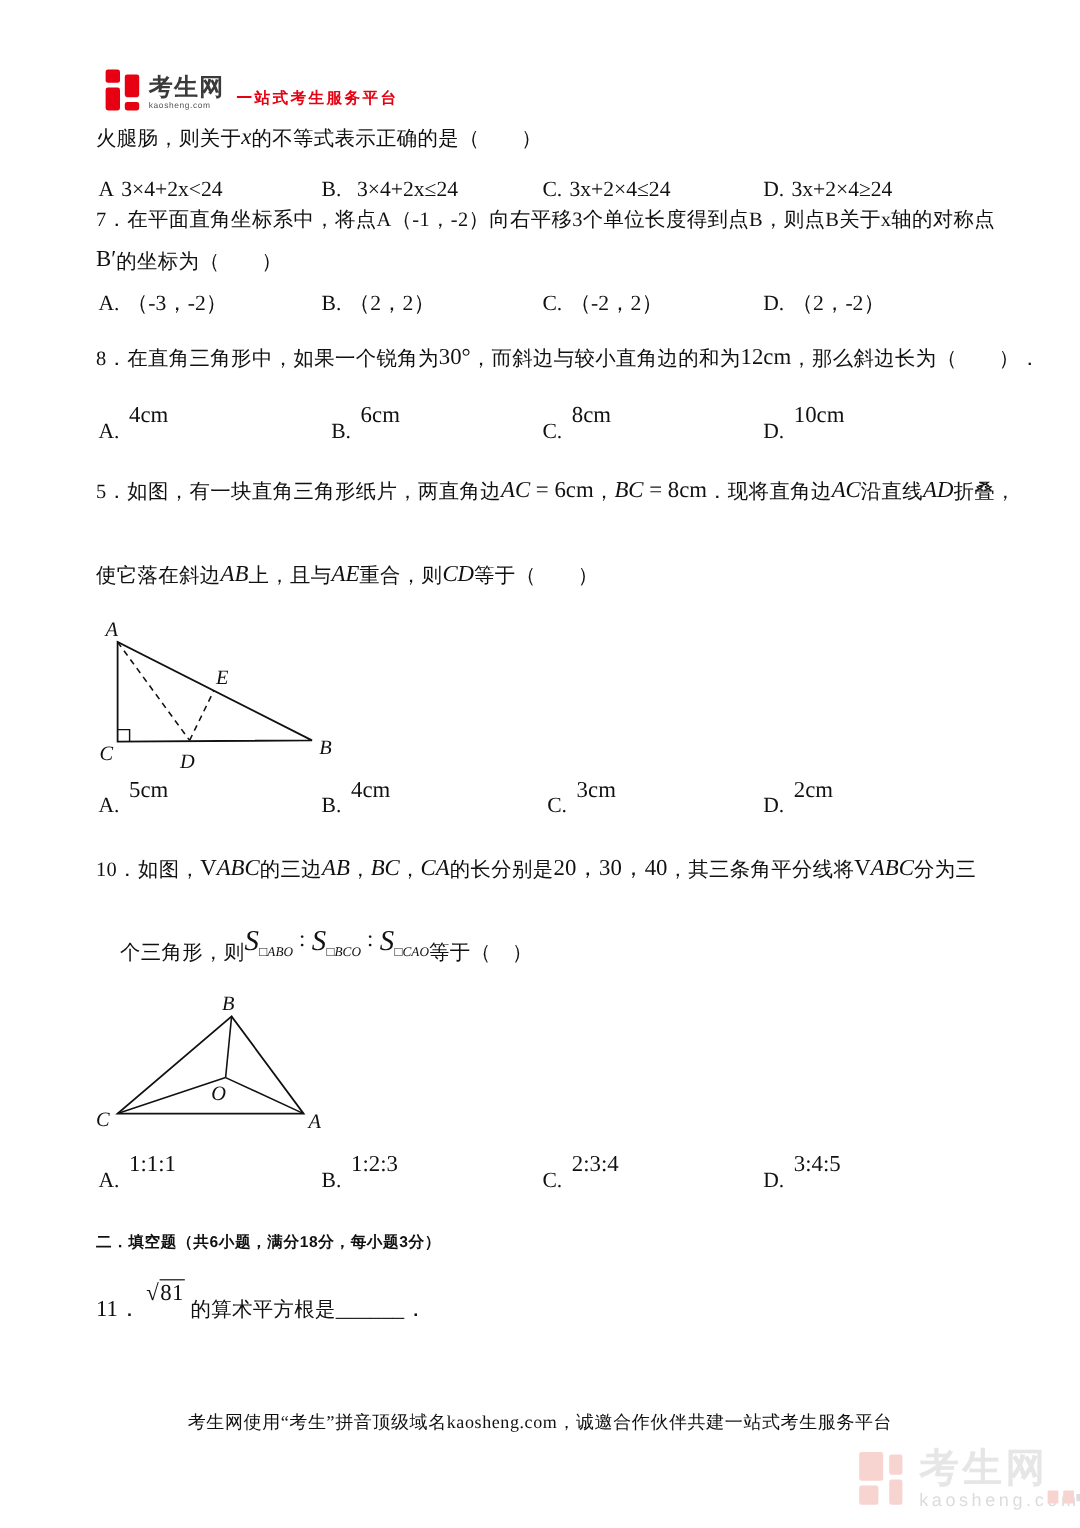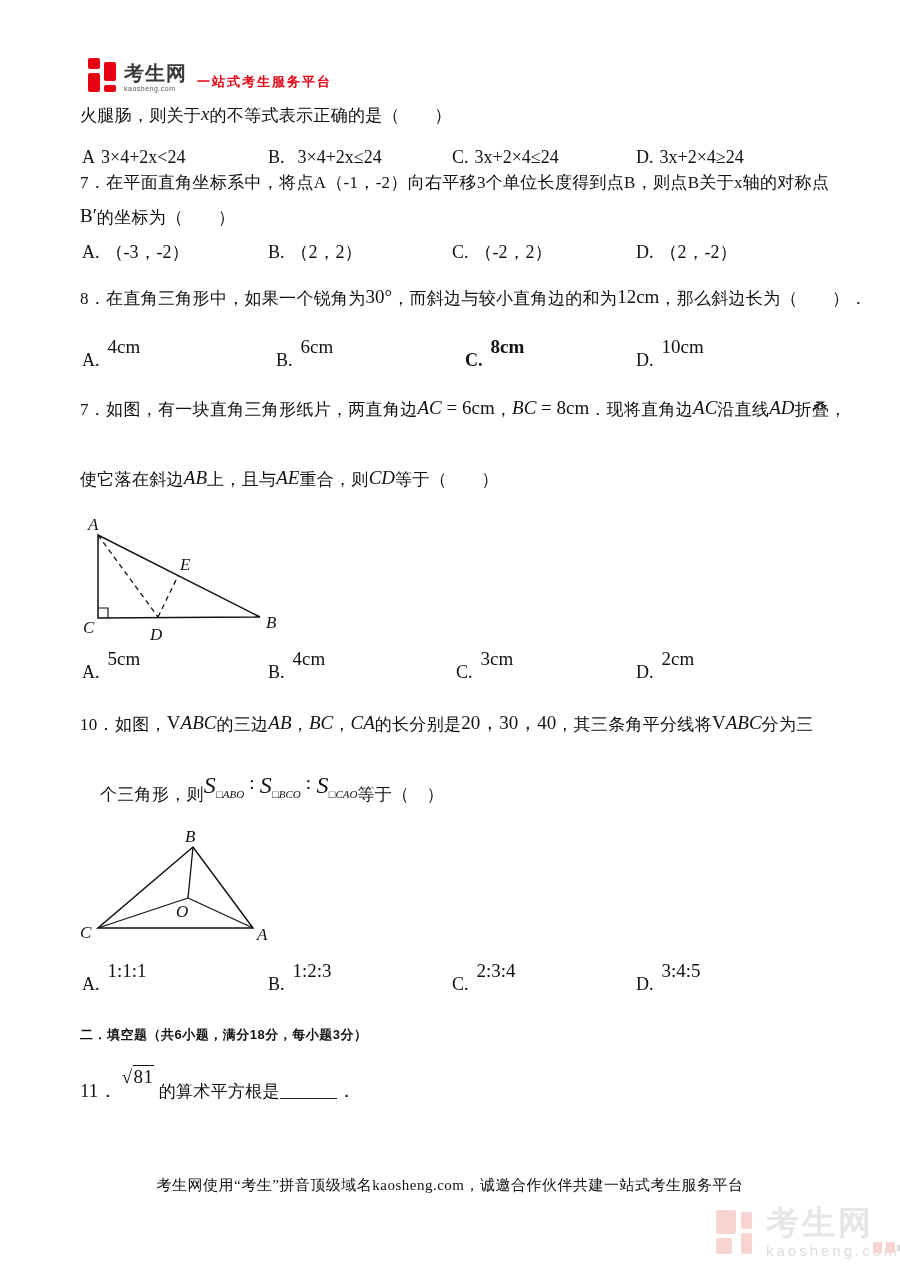--- a/index.html
+++ b/index.html
@@ -85,26 +85,26 @@
     <span class="opt" style="left:452px;text-align:right;"><span class="opt-label">C.</span><span class="opt-text">（-2，2）</span></span>
     <span class="opt" style="left:636px;"><span class="opt-label">D.</span><span class="opt-text">（2，-2）</span></span>
   </div>
 
   <div class="abs line" style="left:80px;top:287px;">
     <span>8．在直角三角形中，如果一个锐角为</span><span class="lt">30°</span><span>，而斜边与较小直角边的和为</span><span class="lt">12cm</span><span>，那么斜边长为（　　）．</span>
   </div>
   <div class="abs" style="left:0;top:349px;height:34px;width:900px;">
     <span class="opt" style="left:82px;"><span class="opt-label">A.</span><span class="opt-val">4cm</span></span>
     <span class="opt" style="left:276px;"><span class="opt-label">B.</span><span class="opt-val">6cm</span></span>
-    <span class="opt" style="left:465px;font-weight:bold;"><span class="opt-label">C.</span><span class="opt-val">8cm</span></span>
+    <span class="opt" style="left:452px;"><span class="opt-label">C.</span><span class="opt-val">8cm</span></span>
     <span class="opt" style="left:636px;"><span class="opt-label">D.</span><span class="opt-val">10cm</span></span>
   </div>
 
   <div class="abs line" style="left:80px;top:398px;">
-    <span>7．如图，有一块直角三角形纸片，两直角边</span><span class="iv">AC</span><span class="lt"> = 6cm</span><span>，</span><span class="iv">BC</span><span class="lt"> = 8cm</span><span>．现将直角边</span><span class="iv">AC</span><span>沿直线</span><span class="iv">AD</span><span>折叠，</span>
+    <span>5．如图，有一块直角三角形纸片，两直角边</span><span class="iv">AC</span><span class="lt"> = 6cm</span><span>，</span><span class="iv">BC</span><span class="lt"> = 8cm</span><span>．现将直角边</span><span class="iv">AC</span><span>沿直线</span><span class="iv">AD</span><span>折叠，</span>
   </div>
   <div class="abs line" style="left:80px;top:468px;">
     <span>使它落在斜边</span><span class="iv">AB</span><span>上，且与</span><span class="iv">AE</span><span>重合，则</span><span class="iv">CD</span><span>等于（　　）</span>
   </div>
 
   <svg class="abs" style="left:80px;top:512px;" width="215" height="140" viewBox="0 0 215 140">
     <polygon points="18,23 18,106 180,105" fill="none" stroke="#111" stroke-width="1.5"></polygon>
     <polyline points="18,96 28,96 28,106" fill="none" stroke="#111" stroke-width="1.2"></polyline>
     <line x1="18" y1="23" x2="78" y2="105" stroke="#111" stroke-width="1.3" stroke-dasharray="5,4"></line>
     <line x1="78" y1="105" x2="98" y2="64" stroke="#111" stroke-width="1.3" stroke-dasharray="5,4"></line>

